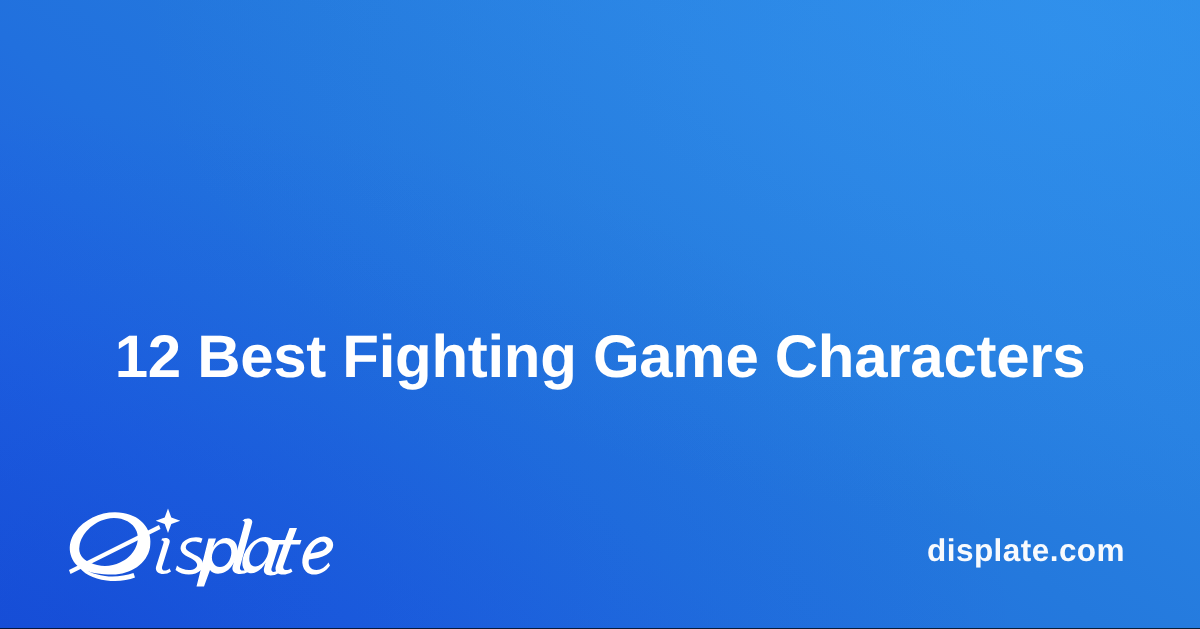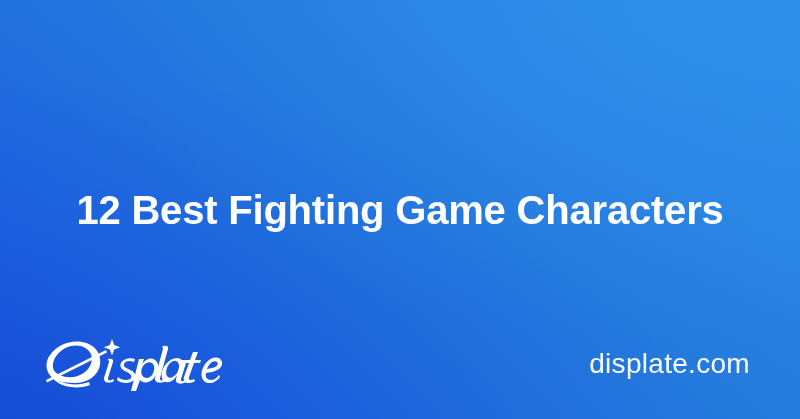--- a/index.html
+++ b/index.html
@@ -51,20 +51,21 @@
     color: #ffffff;
     font-size: 40px;
     line-height: 56px;
     font-weight: 700;
     letter-spacing: -0.2px;
     z-index: 2;
   }
   .headline .line {
     display: block;
     white-space: nowrap;
+    margin-top: 28px;
   }
 
   .logo {
     position: absolute;
     left: 42px;
     bottom: 28px;
     width: 182px;
     height: 58px;
     z-index: 2;
   }
@@ -73,22 +74,22 @@
     width: 100%;
     height: 100%;
     overflow: visible;
   }
 
   .site-url {
     position: absolute;
     right: 50px;
     bottom: 41px;
     color: #ffffff;
-    font-size: 28px;
-    font-weight: 400;
+    font-size: 21px;
+    font-weight: 700;
     letter-spacing: 0.3px;
     line-height: 1;
     opacity: 0.97;
     z-index: 2;
   }
 </style>
 </head>
 <body>
 
 <div class="banner">

